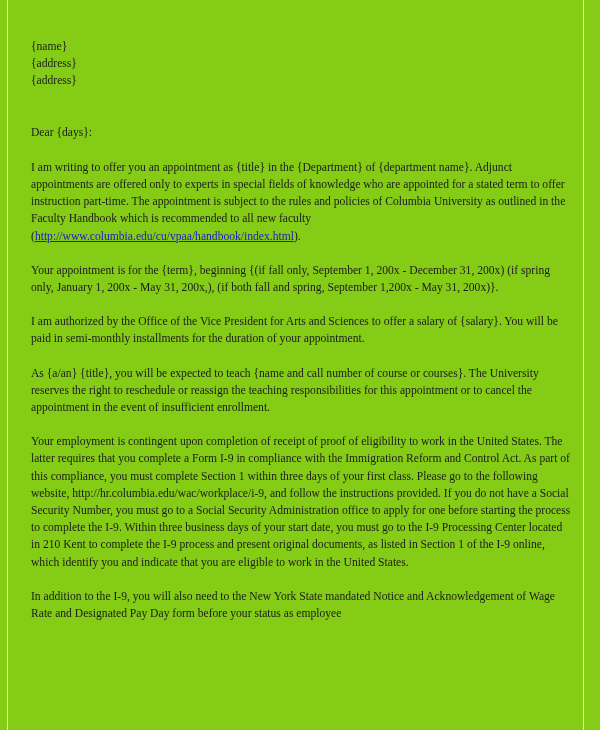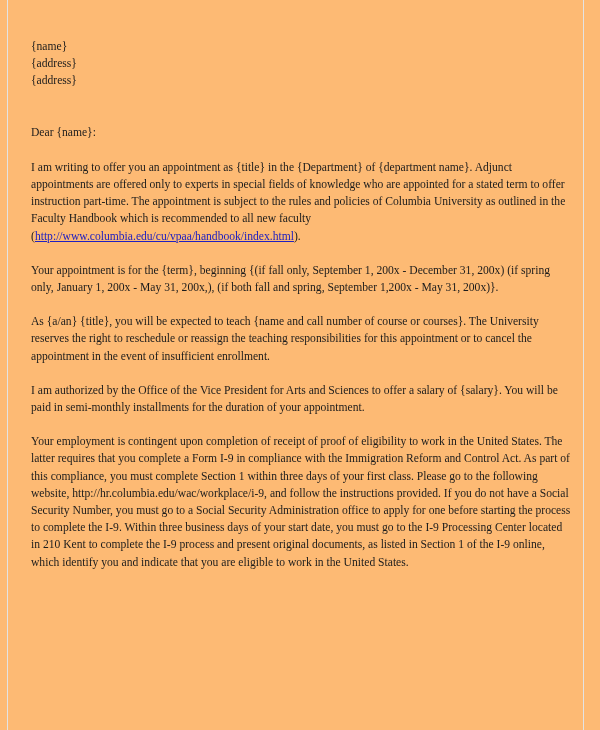--- a/index.html
+++ b/index.html
@@ -11,21 +11,21 @@
     height: 730px;
     background: #ffffff;
     font-family: "Liberation Serif", "DejaVu Serif", serif;
     overflow: hidden;
   }
 
   #page {
     position: relative;
     width: 600px;
     height: 730px;
-    background: #fdba74;
+    background: #84cc16;
     box-sizing: border-box;
   }
 
   
   .page-edge {
     position: absolute;
     top: 0;
     bottom: 0;
     width: 1px;
     background: #e3e3e3;
@@ -94,28 +94,29 @@
 
   <div class="sheet">
     <div class="letter-body">
 
       <div class="addr-block">
         <span class="addr-line">{name}</span>
         <span class="addr-line">{address}</span>
         <span class="addr-line">{address}</span>
       </div>
 
-      <div class="salutation">Dear {name}:</div>
+      <div class="salutation">Dear {days}:</div>
 
       <p class="para first-para"><span>I am writing to offer you an appointment as {title} in the {Department} of {department name}. Adjunct appointments are offered only to experts in special fields of knowledge who are appointed for a stated term to offer instruction part-time.  The appointment is subject to the rules and policies of Columbia University as outlined in the </span><span class="ital">Faculty Handbook</span><span> which is recommended to all new faculty (</span><a class="doclink" href="#">http://www.columbia.edu/cu/vpaa/handbook/index.html</a><span>).</span></p>
 
       <p class="para">Your appointment is for the {term}, beginning {(if fall only, September 1, 200x - December 31, 200x) (if spring only, January 1, 200x - May 31, 200x,), (if both fall and spring, September 1,200x - May 31, 200x)}.</p>
 
+      <p class="para">I am authorized by the Office of the Vice President for Arts and Sciences to offer a salary of {salary}. You will be paid in semi-monthly installments for the duration of your appointment.</p>
+
       <p class="para">As {a/an} {title}, you will be expected to teach {name and call number of course or courses}. The University reserves the right to reschedule or reassign the teaching responsibilities for this appointment or to cancel the appointment in the event of insufficient enrollment.</p>
-
-      <p class="para">I am authorized by the Office of the Vice President for Arts and Sciences to offer a salary of {salary}. You will be paid in semi-monthly installments for the duration of your appointment.</p>
 
       <p class="para"><span>Your employment is contingent upon completion of receipt of proof of eligibility to work in the United States. The latter requires that you complete a Form I-9 in compliance with the Immigration Reform and Control Act. As part of this compliance, you must complete Section 1 within three days of your first class. Please go to the following website, </span><span class="plainurl">http://hr.columbia.edu/wac/workplace/i-9</span><span>, and follow the instructions provided. If you do not have a Social Security Number, you must go to a Social Security Administration office to apply for one before starting the process to complete the I-9. Within three business days of your start date, you must go to the I-9 Processing Center located in 210 Kent to complete the I-9 process and present original documents, as listed in Section 1 of the I-9 online, which identify you and indicate that you are eligible to work in the United States.</span></p>
 
+      <p class="para">In addition to the I-9, you will also need to the New York State mandated Notice and Acknowledgement of Wage Rate and Designated Pay Day form before your status as employee</p>
 
     </div>
   </div>
 </div>
 
 </body></html>

